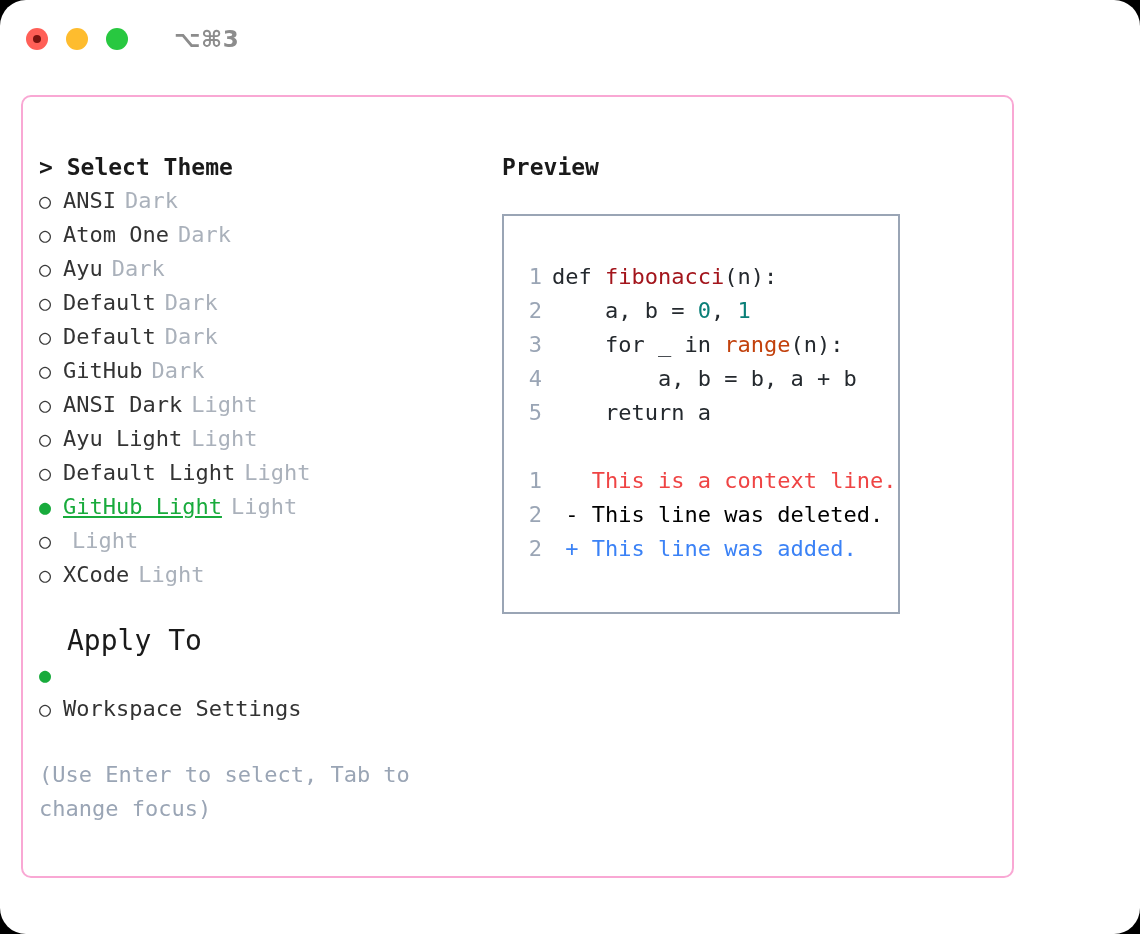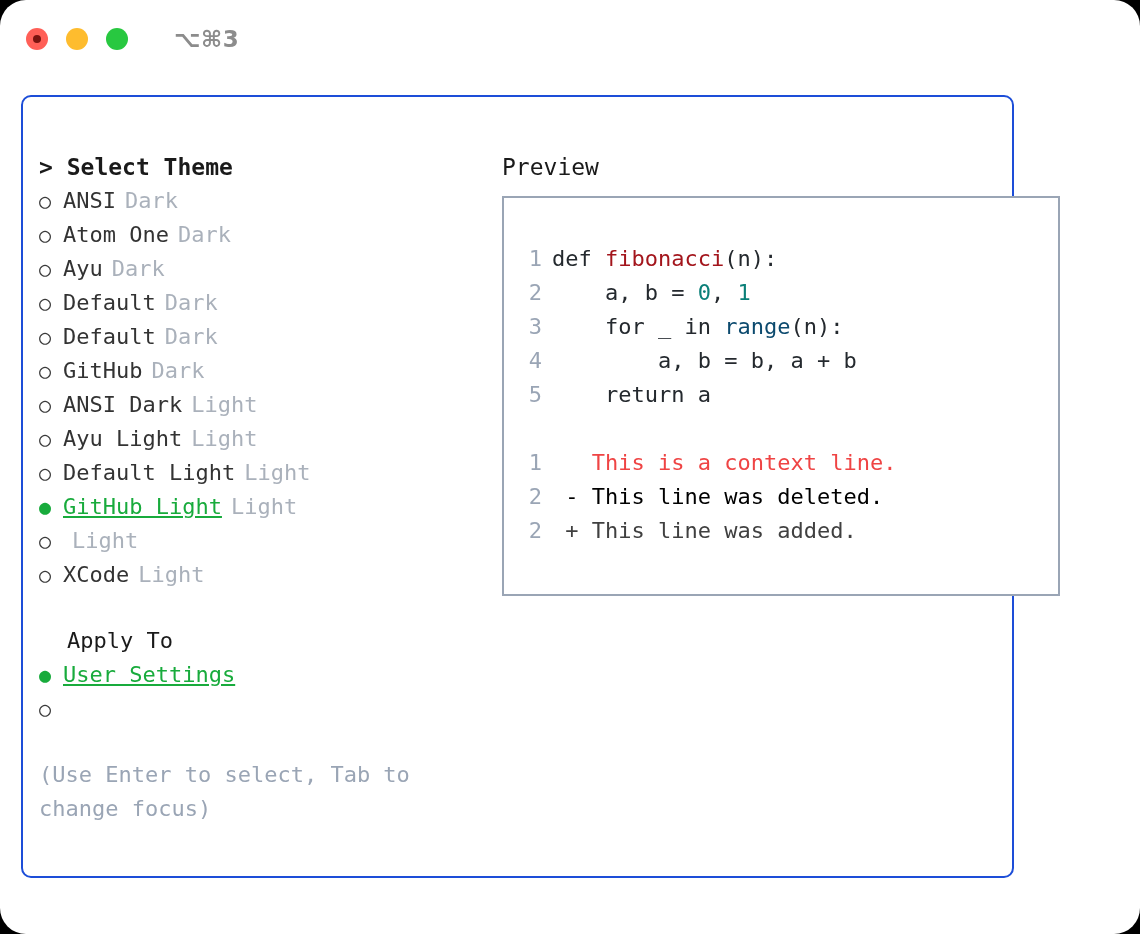--- a/index.html
+++ b/index.html
@@ -72,21 +72,21 @@
     font-family: "DejaVu Sans", "Liberation Sans", sans-serif;
   }
 
   
   .frame {
     position: absolute;
     left: 21px;
     top: 95px;
     width: 993px;
     height: 783px;
-    border: 2px solid #1d4ed8;
+    border: 2px solid #f9a8d4;
     border-radius: 10px;
     box-sizing: border-box;
     background: #ffffff;
   }
 
   .columns {
     position: absolute;
     left: 0;
     top: 0;
     width: 100%;
@@ -120,21 +120,21 @@
     flex: 0 0 24px;
     color: #3a3a3a;
     font-size: 20px;
   }
   .marker.on { color: #18ab3c; }
   .opt-label { color: #333333; }
   .opt-row.selected .opt-label { color: #18ab3c; text-decoration: underline; }
   .opt-variant { color: #aab1bb; margin-left: 9px; }
 
   .applyto-title {
-    font-size: 22px;
+    font-size: 28px;
     color: #1a1a1a;
     line-height: 34px;
     padding-left: 28px;
     white-space: pre;
   }
   .spacer-sm { height: 32px; }
   .hint {
     margin-top: 32px;
     color: #9aa5b5;
     font-size: 22px;
@@ -145,27 +145,27 @@
 
   
   .right-col {
     position: absolute;
     left: 479px;
     top: 53px;
     width: 490px;
   }
   .preview-title {
     font-size: 23px;
-    font-weight: normal;
+    font-weight: bold;
     color: #1a1a1a;
     line-height: 34px;
   }
   .preview-box {
-    margin-top: 12px;
-    width: 558px;
+    margin-top: 30px;
+    width: 398px;
     height: 400px;
     border: 2px solid #9aa5b5;
     box-sizing: border-box;
     background: #ffffff;
     position: relative;
   }
   .code {
     position: absolute;
     left: 20px;
     top: 44px;
@@ -176,24 +176,24 @@
   .ln {
     display: inline-block;
     width: 18px;
     text-align: right;
     color: #9aa5b5;
     margin-right: 10px;
   }
   .tok-plain { color: #24292e; }
   .tok-func  { color: #a3151c; }
   .tok-num   { color: #0a7f78; }
-  .tok-builtin { color: #0c4a6e; }
+  .tok-builtin { color: #c2410c; }
   .tok-ctx   { color: #ef4444; }
   .tok-del   { color: #000000; }
-  .tok-add   { color: #404040; }
+  .tok-add   { color: #3b82f6; }
   .blank-line { height: 34px; }
 </style>
 </head>
 <body>
 
 <div class="window">
 
   <div class="titlebar">
     <div class="traffic">
       <span class="dot close"></span>
@@ -220,22 +220,22 @@
             <div class="opt-row"><span class="marker">○</span><span class="opt-label">Default Light</span><span class="opt-variant">Light</span></div>
             <div class="opt-row selected"><span class="marker on">●</span><span class="opt-label">GitHub Light</span><span class="opt-variant">Light</span></div>
             <div class="opt-row"><span class="marker">○</span><span class="opt-variant">Light</span></div>
             <div class="opt-row"><span class="marker">○</span><span class="opt-label">XCode</span><span class="opt-variant">Light</span></div>
           </div>
 
         <div class="spacer-sm"></div>
 
         <div class="applyto-title">Apply To</div>
         <div id="apply-list">
-            <div class="opt-row selected"><span class="marker on">●</span><span class="opt-label">User Settings</span></div>
-            <div class="opt-row"><span class="marker">○</span></div>
+            <div class="opt-row selected"><span class="marker on">●</span></div>
+            <div class="opt-row"><span class="marker">○</span><span class="opt-label">Workspace Settings</span></div>
           </div>
 
         <div class="hint">(Use Enter to select, Tab to change focus)</div>
       </div>
 
       <div class="right-col">
         <div class="preview-title">Preview</div>
         <div class="preview-box">
           <div class="code" id="code-preview"><div><span class="ln">1</span><span class="tok-plain">def </span><span class="tok-func">fibonacci</span><span class="tok-plain">(n):</span></div><div><span class="ln">2</span><span class="tok-plain">    a, b = </span><span class="tok-num">0</span><span class="tok-plain">, </span><span class="tok-num">1</span></div><div><span class="ln">3</span><span class="tok-plain">    for _ in </span><span class="tok-builtin">range</span><span class="tok-plain">(n):</span></div><div><span class="ln">4</span><span class="tok-plain">        a, b = b, a + b</span></div><div><span class="ln">5</span><span class="tok-plain">    return a</span></div><div class="blank-line"></div><div><span class="ln">1</span><span class="tok-ctx">   This is a context line.</span></div><div><span class="ln">2</span><span class="tok-del"> - This line was deleted.</span></div><div><span class="ln">2</span><span class="tok-add"> + This line was added.</span></div></div>
         </div>

